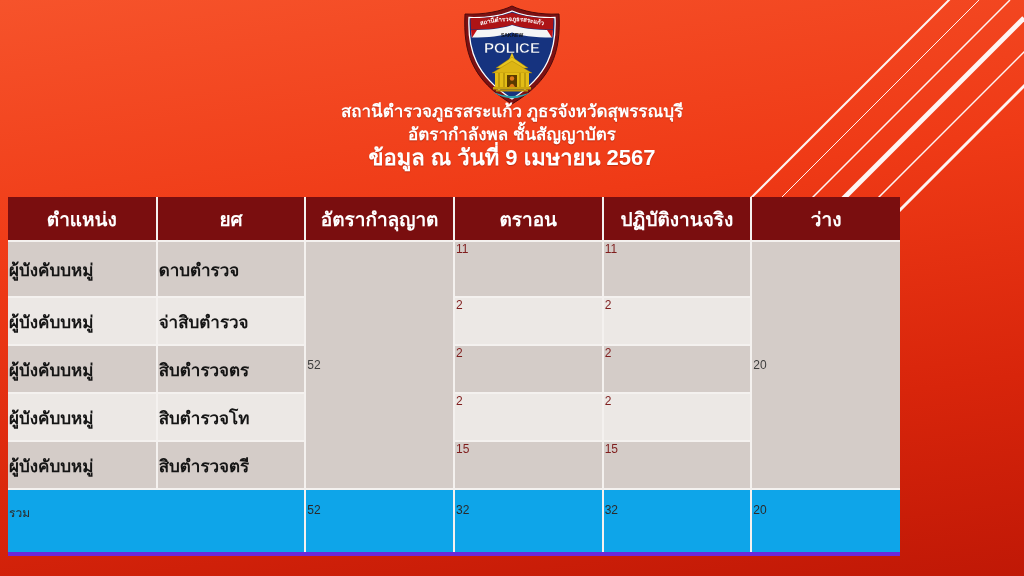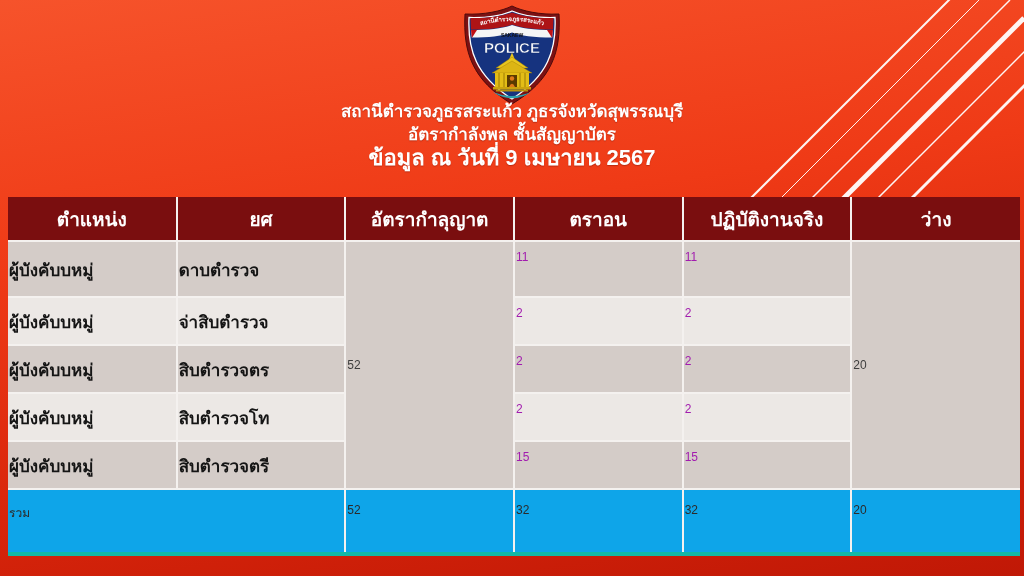--- a/index.html
+++ b/index.html
@@ -8,38 +8,38 @@
     font-family:"Liberation Sans","DejaVu Sans",sans-serif;
     background:linear-gradient(172deg,#f6532b 0%,#ef3a16 38%,#d8250b 72%,#c01806 100%);
   }
   .stripes{position:absolute;top:0;right:0;width:300px;height:245px;pointer-events:none;}
   .badge{position:absolute;left:462px;top:5px;width:100px;height:100px;}
   .titles{position:absolute;top:100px;left:0;width:100%;text-align:center;color:#ffffff;font-weight:bold;text-shadow:0 1px 1px rgba(90,10,0,.35);}
   .titles .t1{font-size:17px;line-height:23px;}
   .titles .t2{font-size:17px;line-height:23px;}
   .titles .t3{font-size:22px;line-height:23px;}
   table.personnel{
-    position:absolute;left:8px;top:197px;width:1012px;
+    position:absolute;left:8px;top:197px;width:892px;
     border-collapse:collapse;table-layout:fixed;
-    border-bottom:4px solid #14b8a6;
+    border-bottom:4px solid #6d28d9;
   }
   table.personnel th{
     background:#7a0e0f;color:#ffffff;font-weight:bold;font-size:19px;
     height:41px;border:2px solid #f4f1ef;border-top:none;
   }
   table.personnel th:first-child{border-left:none;}
   table.personnel th:last-child{border-right:none;}
   table.personnel td{border:2px solid #f4f1ef;text-align:left;}
   table.personnel td:first-child{border-left:none;}
   table.personnel td:last-child{border-right:none;}
   tr.dark td{background:#d4ccc8;}
   tr.light td{background:#ece8e5;}
   td.txt{font-size:17px;font-weight:bold;color:#151515;vertical-align:middle;height:44px;}
   tr.r1 td.txt{height:52px;}
-  td.num{font-size:12px;color:#a21caf;vertical-align:top;padding-top:8px;font-weight:normal;}
+  td.num{font-size:12px;color:#7f1d1d;vertical-align:top;padding-top:0;font-weight:normal;}
   td.mergedcell{background:#d4ccc8;vertical-align:middle;font-size:12px;color:#3e3e3e;font-weight:normal;}
   tr.total td{background:#0ea5e9;font-size:12px;color:#2b2b2b;vertical-align:top;padding-top:13px;height:48px;font-weight:normal;}
 </style>
 </head>
 <body>
 
 <svg class="stripes" viewBox="0 0 300 245">
   <g stroke="#ffffff" stroke-opacity="0.95">
     <line x1="-30" y1="255" x2="250" y2="-25" stroke-width="2"></line>
     <line x1="-10" y1="265" x2="268" y2="-13" stroke-width="1"></line>

